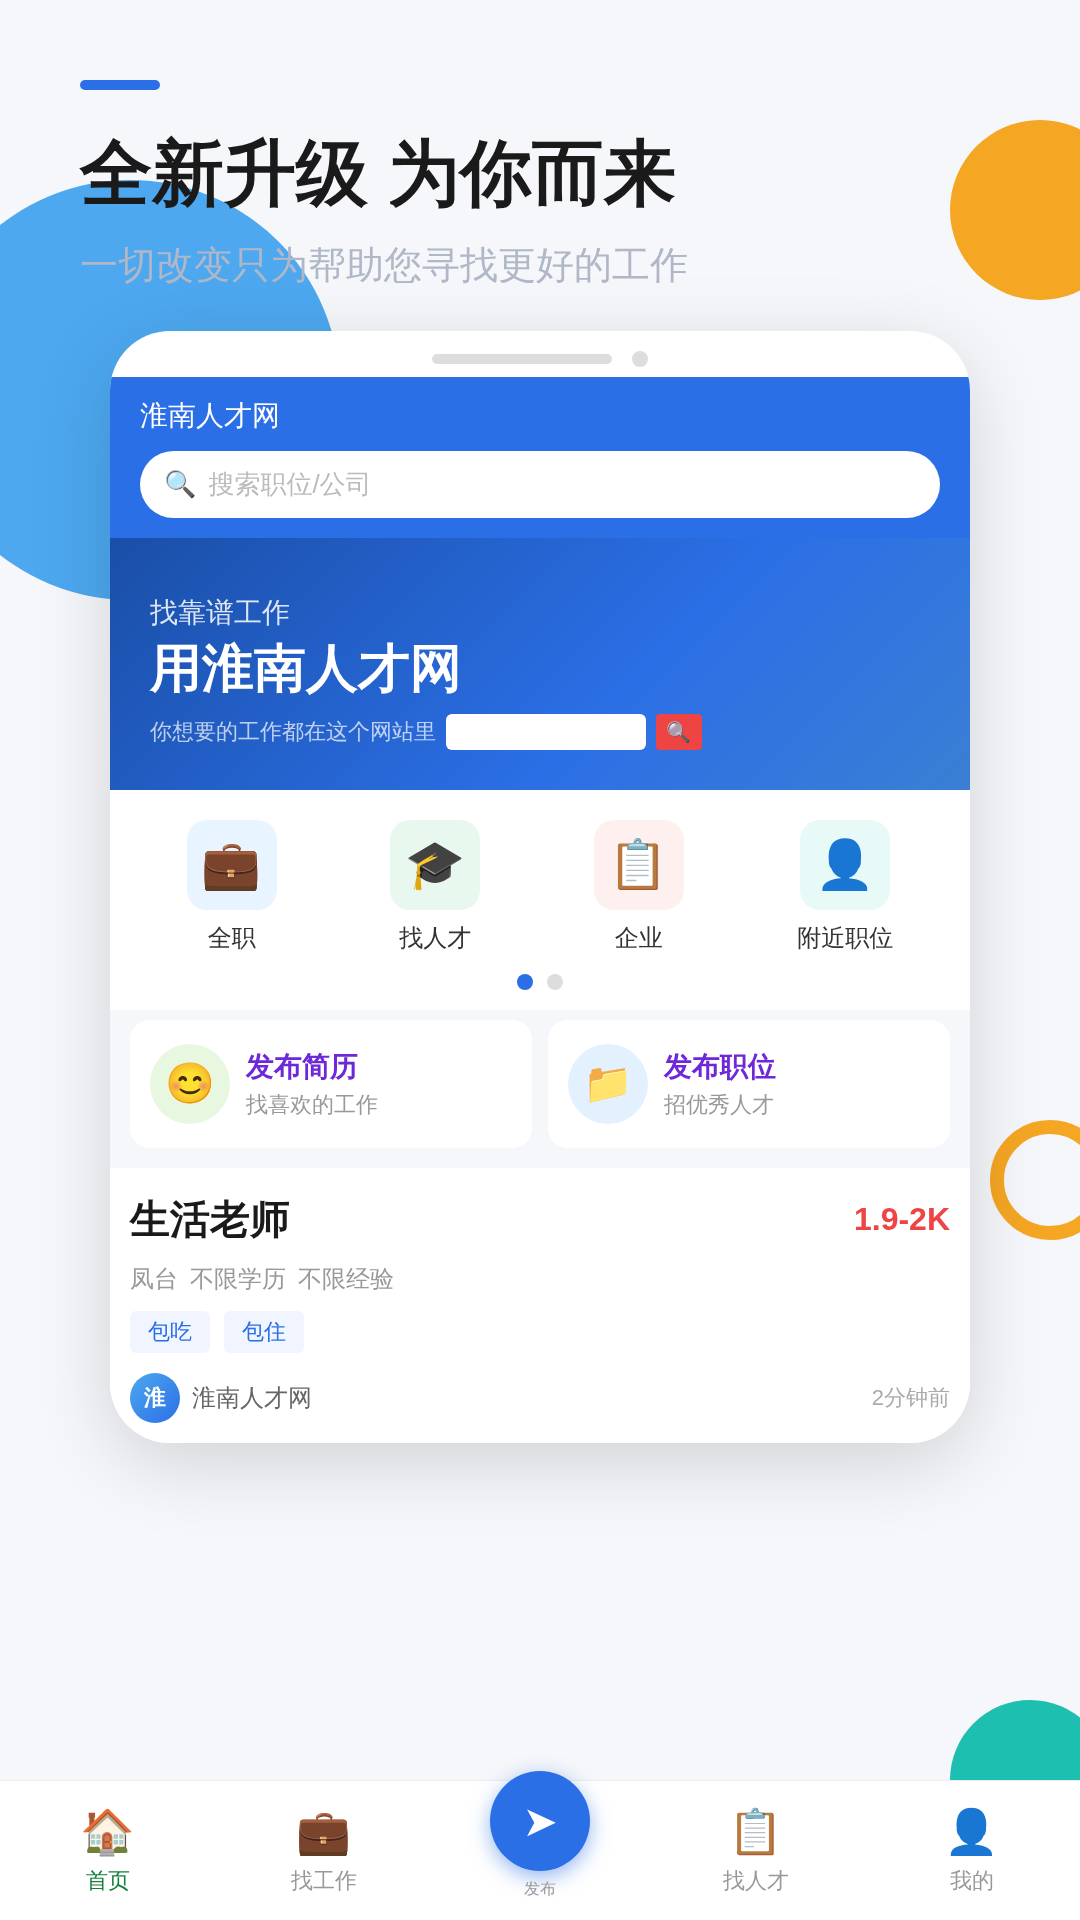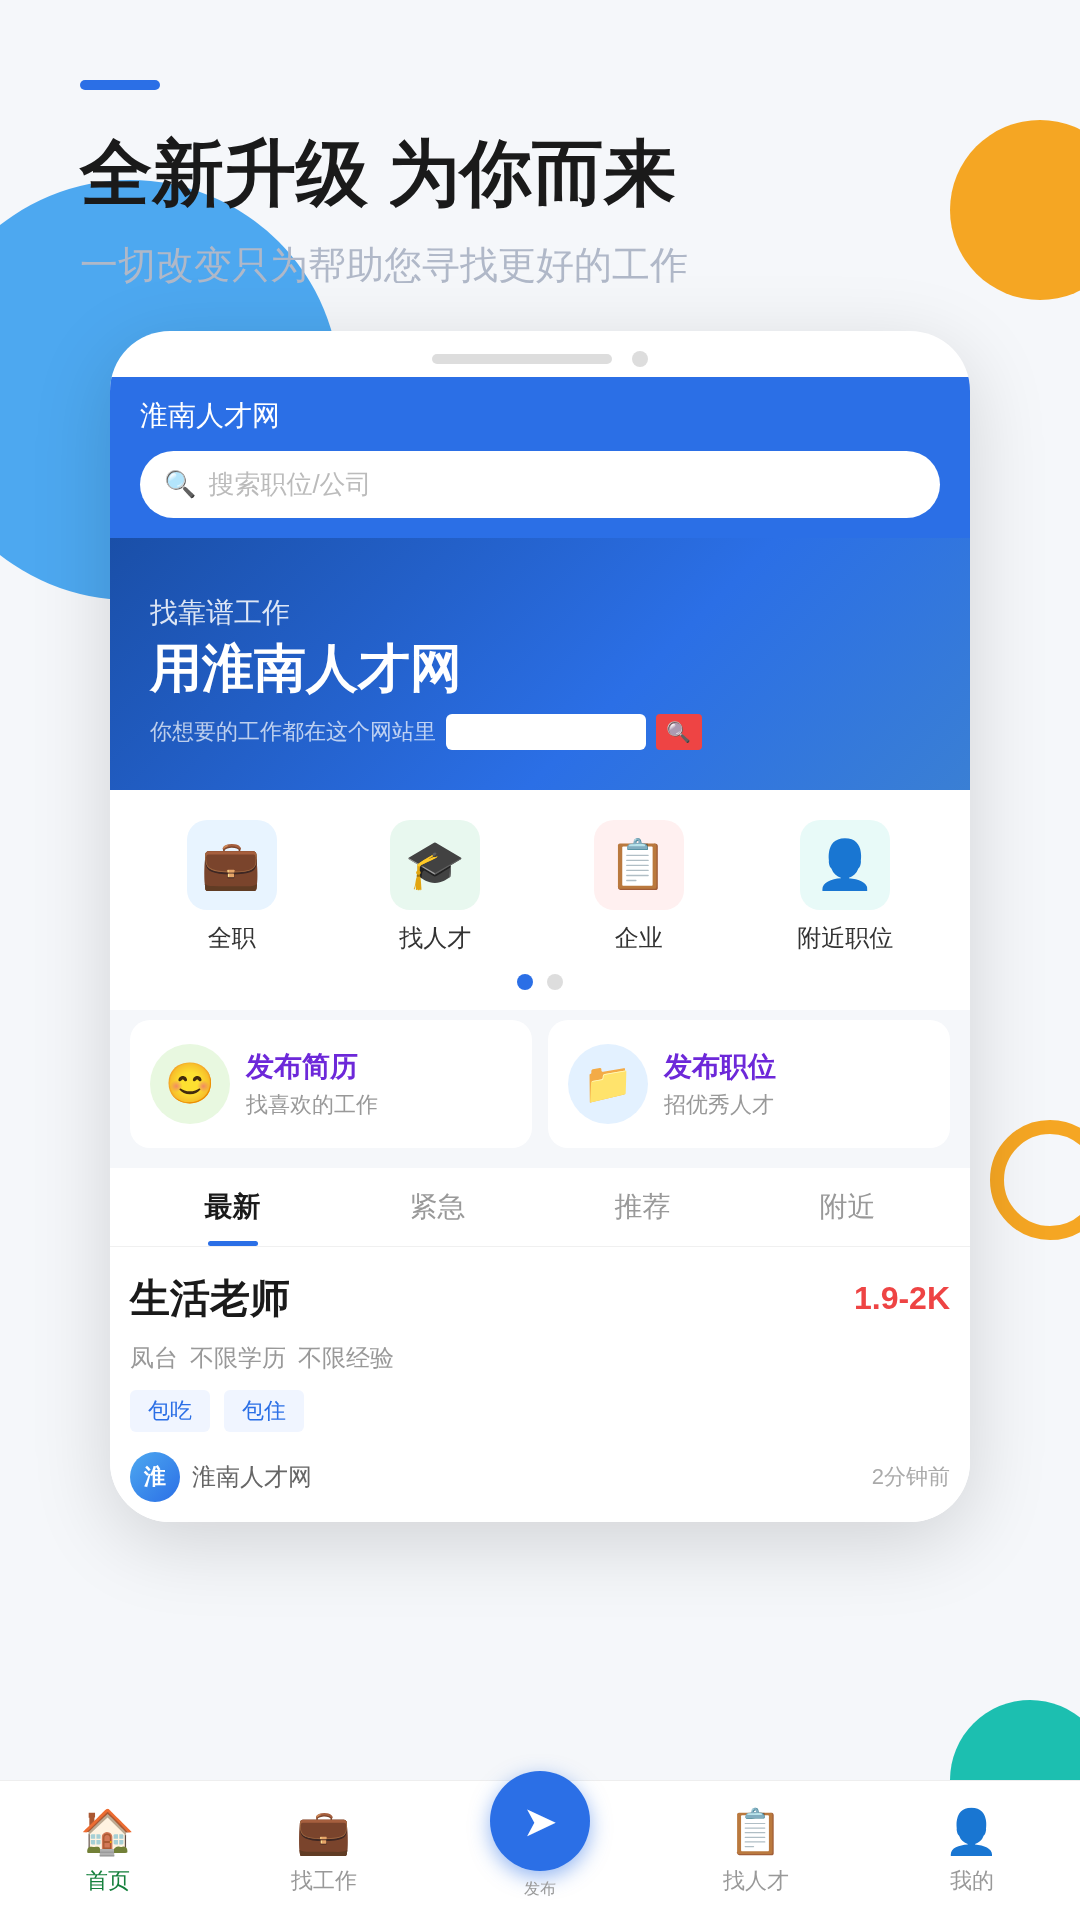--- a/index.html
+++ b/index.html
@@ -511,34 +511,20 @@
     </div>
     <div class="action-card">
       <div class="action-card-icon" style="background:#e3f1ff;">📁</div>
       <div class="action-card-text">
         <div class="title">发布职位</div>
         <div class="sub">招优秀人才</div>
       </div>
     </div>
   </div>
 
-  <div class="tabs-row">
-    <div class="tab-item active">
-      <span>最新</span>
-    </div>
-    <div class="tab-item">
-      <span>紧急</span>
-    </div>
-    <div class="tab-item">
-      <span>推荐</span>
-    </div>
-    <div class="tab-item">
-      <span>附近</span>
-    </div>
-  </div>
 
   <div class="job-listing">
     <div class="job-listing-header">
       <span class="job-title-text">生活老师</span>
       <span class="job-salary">1.9-2K</span>
     </div>
     <div class="job-tags-row">
       <span>凤台</span>
       <span>不限学历</span>
       <span>不限经验</span>

